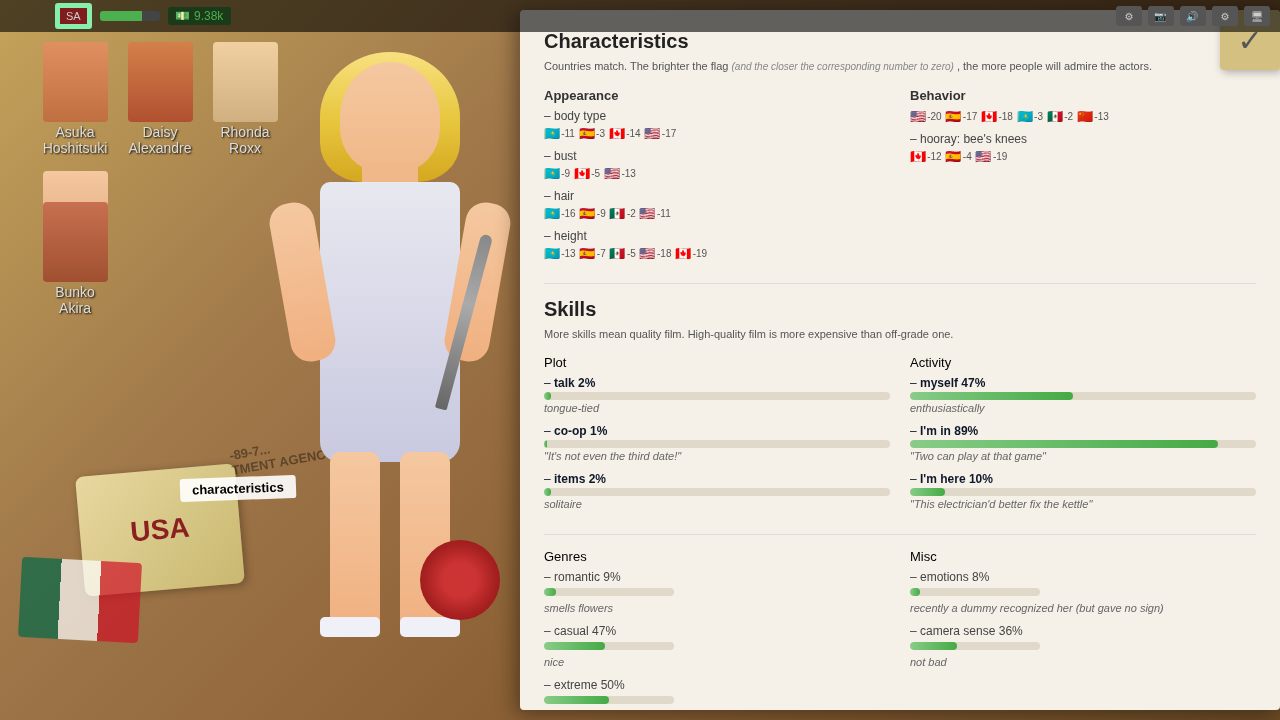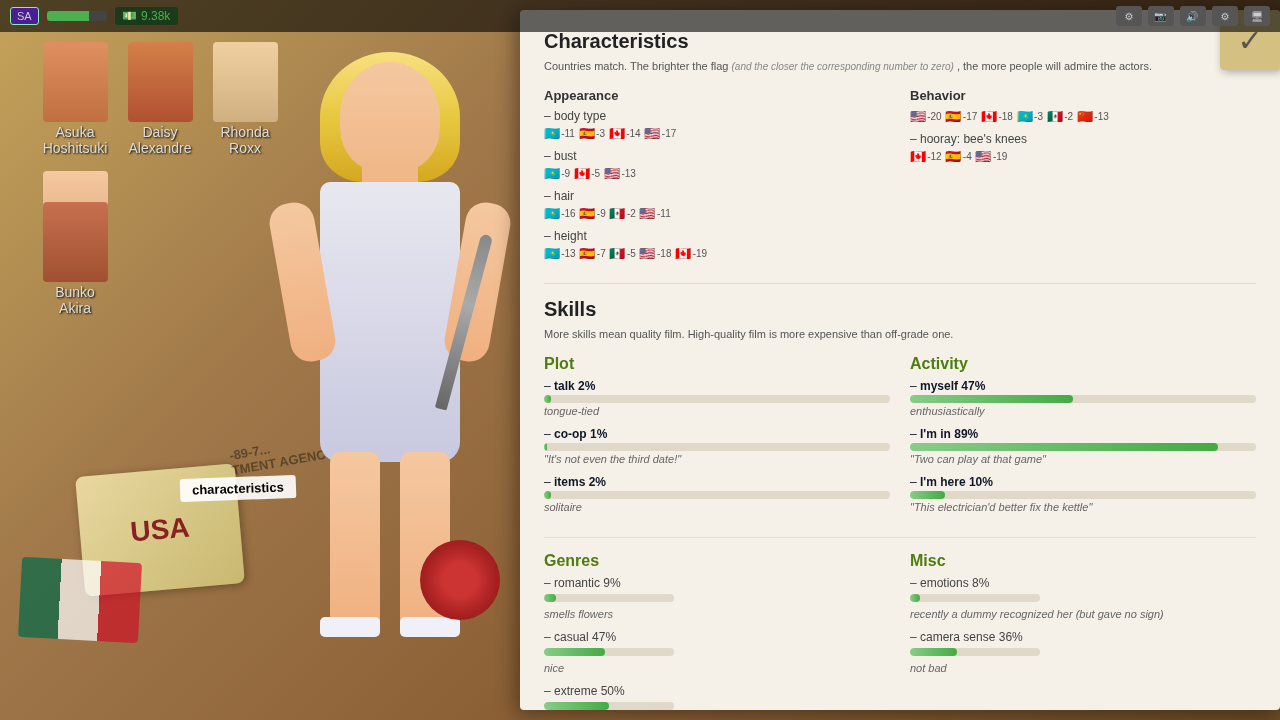--- a/index.html
+++ b/index.html
@@ -28,22 +28,23 @@
       display: flex;
       align-items: center;
       padding: 0 10px;
       gap: 10px;
       z-index: 100;
     }
     .top-bar-left {
       display: flex; align-items: center; gap: 8px;
     }
     .sa-badge {
-      background: #4c1d95; color: #ccc; font-size: 11px; padding: 2px 6px; border-radius: 3px;
-      border: 1px solid #86efac;
+      background: #7f1d1d; color: #ccc; font-size: 11px; padding: 2px 6px; border-radius: 3px;
+      border: 5px solid #86efac;
+      margin-left: 45px;
     }
     .money-display {
       background: #1a3a1a; color: #4caf50; font-size: 12px; padding: 2px 8px;
       border-radius: 3px; display: flex; align-items: center; gap: 4px;
     }
     .top-bar-right {
       margin-left: auto; display: flex; gap: 6px;
     }
     .tb-btn {
       width: 26px; height: 20px; background: #555; border-radius: 3px;
@@ -146,21 +147,21 @@
       display: flex; align-items: center; gap: 4px; flex-wrap: wrap;
     }
     .flag-item {
       display: flex; align-items: center; gap: 1px;
       font-size: 10px; color: #555;
     }
     .flag-emoji { font-size: 13px; }
 
     
     .skill-category {
-      font-size: 16px; font-weight: bold; color: #4d7c0f;
+      font-size: 13px; font-weight: normal; color: #000000;
       margin-bottom: 6px;
     }
     .skill-entry {
       margin-bottom: 10px;
     }
     .skill-name {
       font-size: 12px; color: #0f172a; font-weight: bold;
       margin-bottom: 1px;
     }
     .skill-name::before { content: '– '; font-weight: normal; }

